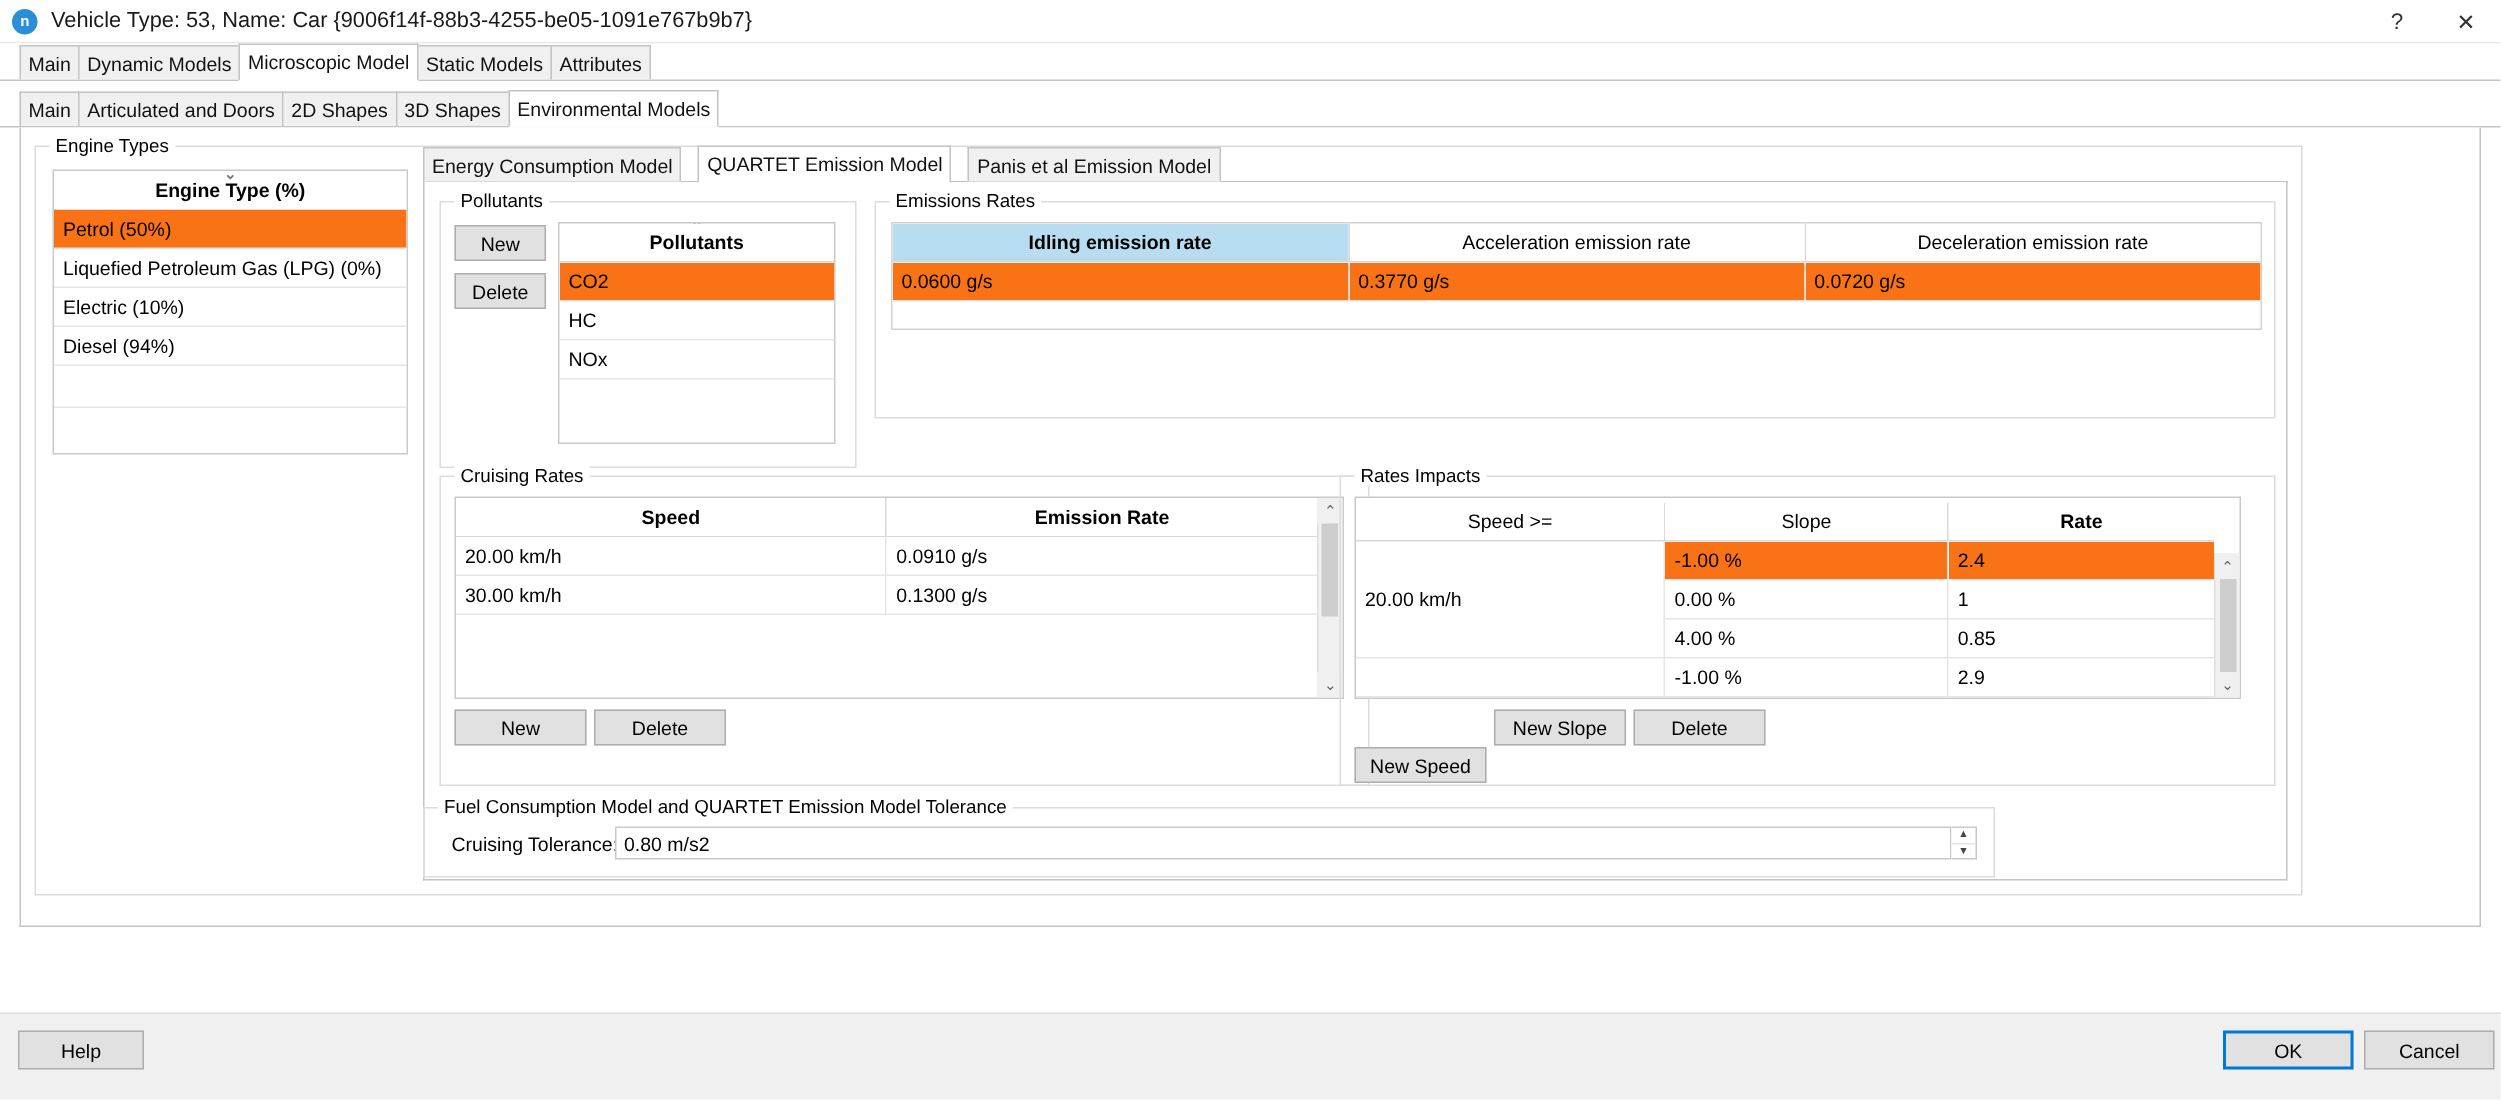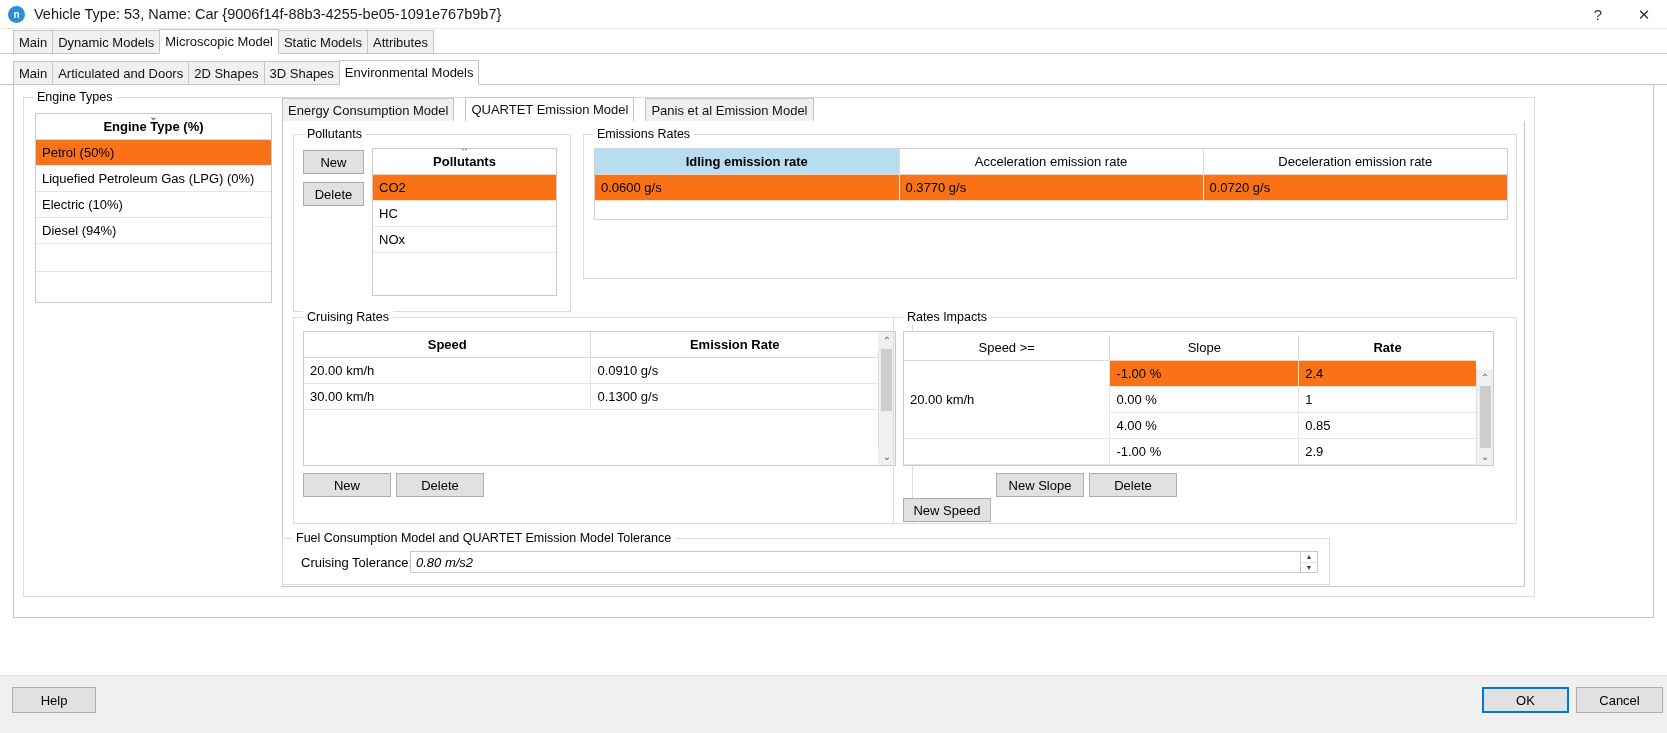--- a/index.html
+++ b/index.html
@@ -341,21 +341,21 @@
         <div class="btn" style="position:absolute; left:9px; top:155px; width:88px;margin-top:25px;">New Speed</div>
         <div class="btn" style="position:absolute; left:102px; top:155px; width:88px;">New Slope</div>
         <div class="btn" style="position:absolute; left:195px; top:155px; width:88px;">Delete</div>
       </div>
 
     </div>
 
     <div class="grp" style="position:absolute; left:258px; top:440px; width:1048px; height:47px;">
       <div class="grp-title">Fuel Consumption Model and QUARTET Emission Model Tolerance</div>
       <div style="position:absolute; left:18px; top:16px; font-size:13px;">Cruising Tolerance:</div>
-      <div style="position:absolute; left:127px; top:12px; right:11px; display:flex;font-style:italic;">
+      <div style="position:absolute; left:127px; top:12px; right:11px; display:flex;">
         <div class="inp" style="flex:1 1 auto;">0.80 m/s2</div>
         <div class="spin">
           <div>▲</div>
           <div>▼</div>
         </div>
       </div>
     </div>
 
   </div>
 </div>

